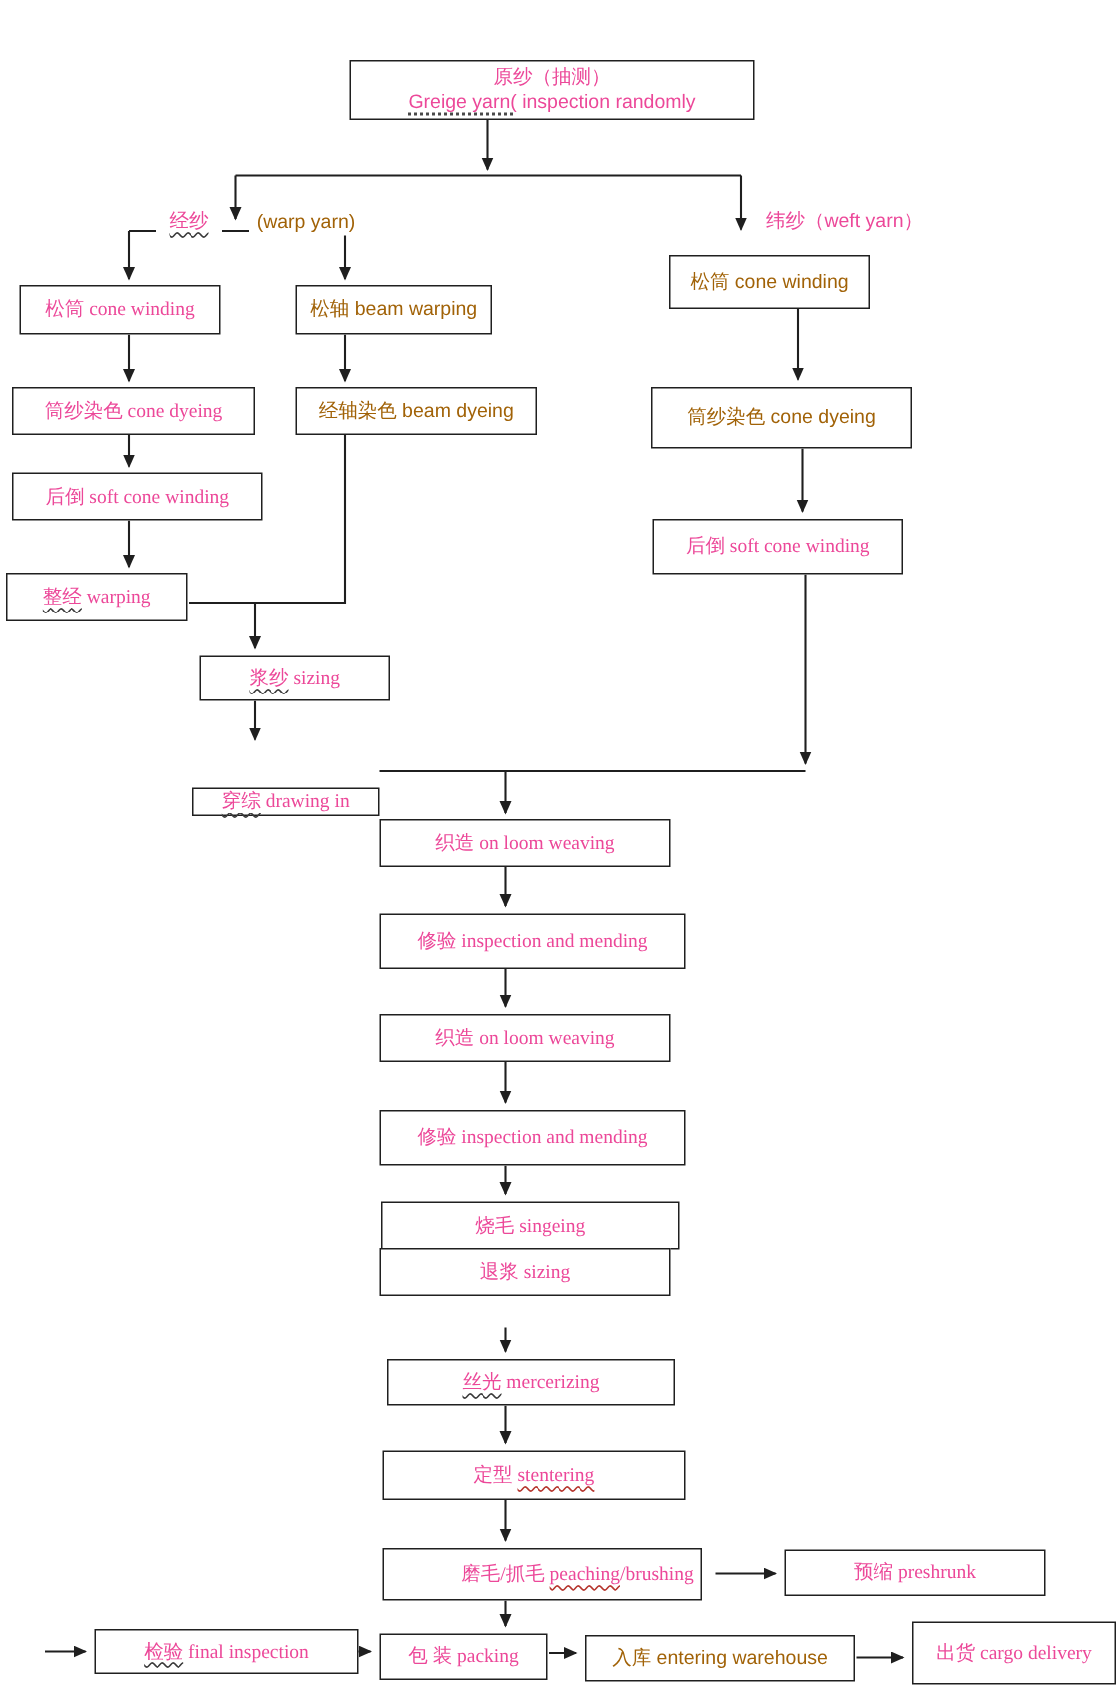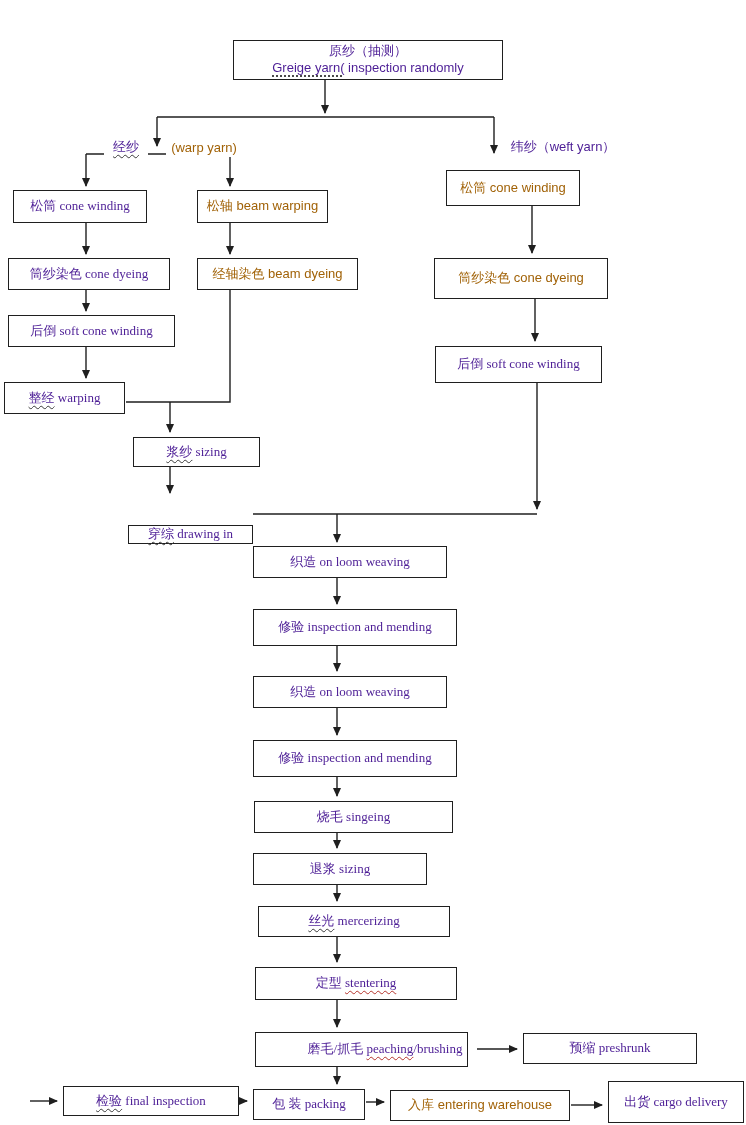--- a/index.html
+++ b/index.html
@@ -27,21 +27,21 @@
     background:#ffffff;
     display:flex;flex-direction:column;align-items:center;justify-content:center;
     box-sizing:border-box;
     font-size:13px;line-height:1.3;
     text-align:center;
   }
   .node .nline{white-space:nowrap;}
   .node.label{border:none;padding:0 2px;justify-content:flex-start;}
   .serif{font-family:"Liberation Serif","DejaVu Serif",serif;}
   .sans{font-family:"Liberation Sans","DejaVu Sans",sans-serif;}
-  .dark{color:#4c1d95;}
+  .dark{color:#ec4899;}
   .gray{color:#a16207;}
   .u-wavy{text-decoration:underline wavy #3a3a3a 1px;text-underline-offset:3px;}
   .u-redwavy{text-decoration:underline wavy #b5342c 1px;text-underline-offset:3px;}
   .u-dot{text-decoration:underline dotted #4a4a4a 1.5px;text-underline-offset:3px;}
 </style>
 </head>
 <body>
 
 <div id="canvas">
   <svg id="edges-svg" viewBox="0 0 746 1125">
@@ -132,21 +132,21 @@
       </div>
       <div class="node serif dark" style="left: 253px; top: 676px; width: 194px; height: 32px;">
         <div class="nline"><span>织造 on loom weaving</span></div>
       </div>
       <div class="node serif dark" style="left: 253px; top: 740px; width: 204px; height: 37px;">
         <div class="nline"><span>修验 inspection and mending</span></div>
       </div>
       <div class="node serif dark" style="left: 254px; top: 801px; width: 199px; height: 32px;">
         <div class="nline"><span>烧毛 singeing</span></div>
       </div>
-      <div class="node serif dark" style="left: 253px; top: 853px; width: 174px; height: 32px;">
+      <div class="node serif dark" style="left: 253px; top: 832px; width: 194px; height: 32px;">
         <div class="nline"><span>退浆 sizing</span></div>
       </div>
       <div class="node serif dark" style="left: 258px; top: 906px; width: 192px; height: 31px;">
         <div class="nline"><span class="u-wavy">丝光</span><span>  mercerizing</span></div>
       </div>
       <div class="node serif dark" style="left: 255px; top: 967px; width: 202px; height: 33px;">
         <div class="nline"><span>定型 </span><span class="u-redwavy">stentering</span></div>
       </div>
       <div class="node serif dark" style="left: 255px; top: 1032px; width: 213px; height: 35px; padding-left: 47px;">
         <div class="nline"><span>磨毛/抓毛 </span><span class="u-redwavy">peaching</span><span>/brushing</span></div>

